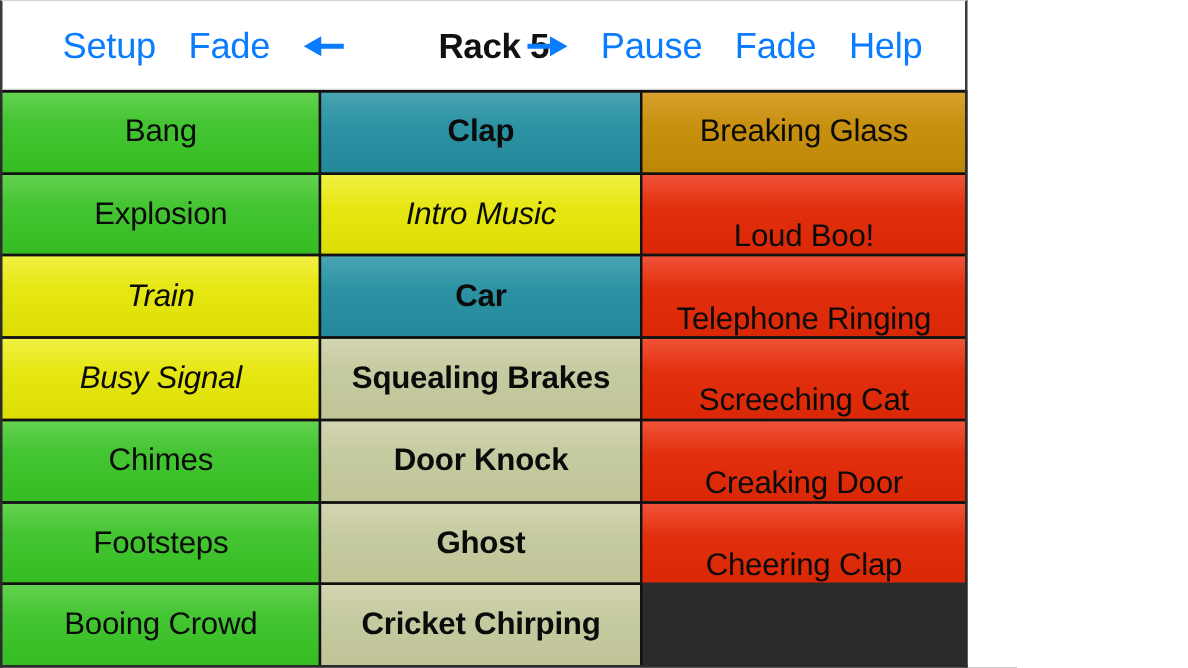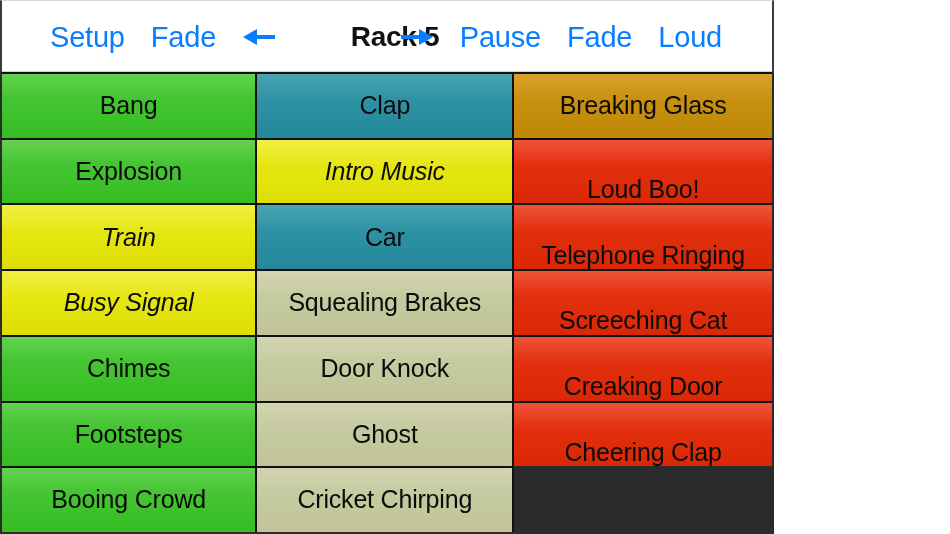--- a/index.html
+++ b/index.html
@@ -47,21 +47,21 @@
 
   .tb-group {
     position: absolute;
     top: 0;
     height: 72px;
     display: flex;
     align-items: center;
     gap: 26px;
   }
   .tb-left  { left: 48px; }
-  .tb-right { right: 50px; }
+  .tb-right { right: 34px; }
 
   .tb-center {
     position: absolute;
     top: 0;
     left: 16px; right: 0;
     height: 72px;
     display: flex;
     align-items: center;
     justify-content: center;
     pointer-events: none;
@@ -131,25 +131,25 @@
     color: #0b0b0b;
     text-align: center;
     line-height: 1.1;
     letter-spacing: -0.2px;
     padding: 0 6px;
     white-space: nowrap;
   }
 
   
   .c-green  { background: linear-gradient(to bottom, #63d24f 0%, #45c533 38%, #35bd22 100%); }
-  .c-teal   { background: linear-gradient(to bottom, #4aa4b2 0%, #2d93a4 40%, #23889a 100%); }
+  .c-teal   { background: linear-gradient(to bottom, #4aa4b2 0%, #2d93a4 40%, #23889a 100%); font-weight: bold; }
   .c-red    { background: linear-gradient(to bottom, #f05338 0%, #e2300f 40%, #da2806 100%); align-items: flex-end; }
   .c-gold   { background: linear-gradient(to bottom, #d9a12c 0%, #c8900f 42%, #bd8705 100%); }
   .c-yellow { background: linear-gradient(to bottom, #f0f043 0%, #e6e612 42%, #dede06 100%); font-style: italic; }
-  .c-sage   { background: linear-gradient(to bottom, #d2d5b0 0%, #c6caa0 42%, #c0c497 100%); }
+  .c-sage   { background: linear-gradient(to bottom, #d2d5b0 0%, #c6caa0 42%, #c0c497 100%); font-weight: bold; }
 </style>
 </head>
 <body>
 
 <div id="app">
 
   <div class="toolbar">
 
     <div class="tb-group tb-left">
       <span class="tb-btn">Setup</span>
@@ -168,21 +168,21 @@
 
     <div class="tb-group tb-right">
       <span class="tb-arrow">
         <svg width="34" height="22" viewBox="0 0 34 22" aria-hidden="true">
           <rect x="1" y="9" width="21" height="4" fill="#0a7cff"></rect>
           <polygon points="33,11 19,3 19,19" fill="#0a7cff"></polygon>
         </svg>
       </span>
       <span class="tb-btn">Pause</span>
       <span class="tb-btn">Fade</span>
-      <span class="tb-btn">Loud</span>
+      <span class="tb-btn">Help</span>
     </div>
 
   </div>
 
   <div class="grid" id="sound-grid">
       <div class="cell c-green">
         <span class="cell-label">Bang</span>
       </div>
       <div class="cell c-teal">
         <span class="cell-label">Clap</span>

